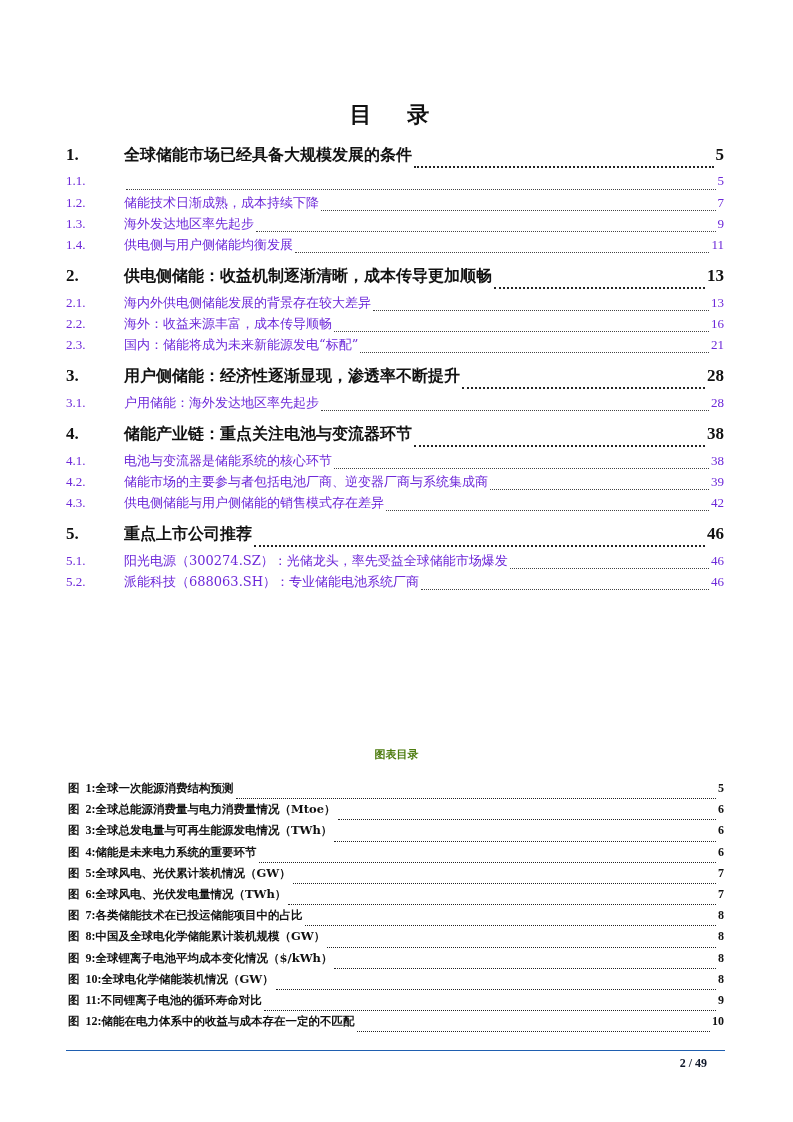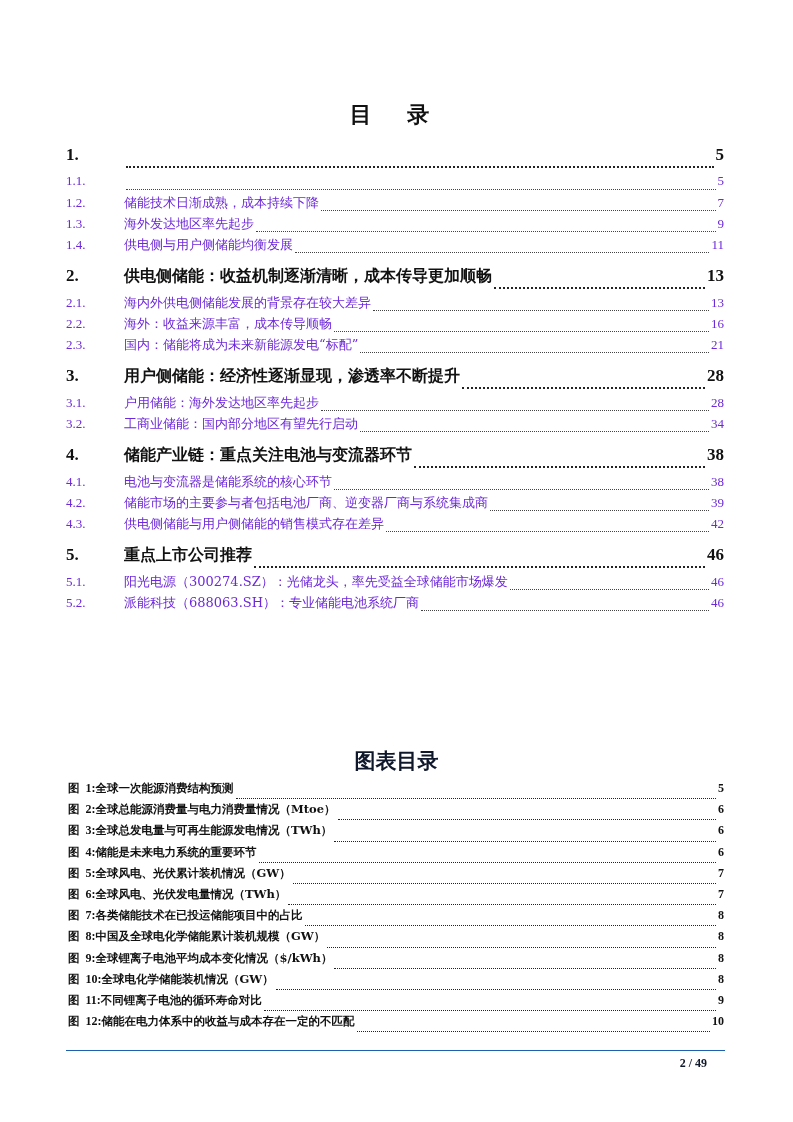--- a/index.html
+++ b/index.html
@@ -31,21 +31,21 @@
     .h1 .page { font-family: "Liberation Serif", serif; font-size: 17px; }
     .h1 .dots { border-bottom: 2px dotted #222; top: -5px; }
 
     .h2 { height: 21px; font-size: 13px; color: #6d28d9; }
     .h2 .num { width: 58px; font-family: "Liberation Serif", serif; font-size: 13px; }
     .h2 .page { font-family: "Liberation Serif", serif; font-size: 13px; }
     .group-gap { height: 7px; }
 
     .fig-title {
       position: absolute; left: 0; width: 793px; top: 747px;
-      text-align: center; font-size: 21px; font-weight: bold; color: #0f172a;
+      text-align: center; font-size: 11px; font-weight: bold; color: #4d7c0f;
     }
     .figs { position: absolute; left: 68px; width: 656px; top: 781px; }
     .fig { height: 21.2px; font-size: 11.5px; font-weight: bold; color: #111; }
     .fig .prefix { flex: 0 0 auto; margin-right: 6px; }
     .fig .num { font-family: "Liberation Serif", serif; font-size: 12px; }
     .fig .page { font-family: "Liberation Serif", serif; font-size: 12px; }
     .fig .dots { border-bottom: 1.5px dotted #222; top: -3px; }
 
     .footer-line {
       position: absolute; left: 66px; width: 659px; top: 1050px;
@@ -59,20 +59,21 @@
   </style>
 </head>
 <body>
 
 <div class="title">目 录</div>
 
 <div class="toc">
 
   <div class="row h1">
     <span class="num">1.</span>
+    <span class="text">全球储能市场已经具备大规模发展的条件</span>
     <span class="dots"></span>
     <span class="page">5</span>
   </div>
   <div class="row h2">
     <span class="num">1.1.</span>
     <span class="dots"></span>
     <span class="page">5</span>
   </div>
   <div class="row h2">
     <span class="num">1.2.</span>
@@ -125,26 +126,20 @@
     <span class="text">用户侧储能：经济性逐渐显现，渗透率不断提升</span>
     <span class="dots"></span>
     <span class="page">28</span>
   </div>
   <div class="row h2">
     <span class="num">3.1.</span>
     <span class="text">户用储能：海外发达地区率先起步</span>
     <span class="dots"></span>
     <span class="page">28</span>
   </div>
-  <div class="row h2">
-    <span class="num">3.2.</span>
-    <span class="text">工商业储能：国内部分地区有望先行启动</span>
-    <span class="dots"></span>
-    <span class="page">34</span>
-  </div>
   <div class="group-gap"></div>
 
   <div class="row h1">
     <span class="num">4.</span>
     <span class="text">储能产业链：重点关注电池与变流器环节</span>
     <span class="dots"></span>
     <span class="page">38</span>
   </div>
   <div class="row h2">
     <span class="num">4.1.</span>

